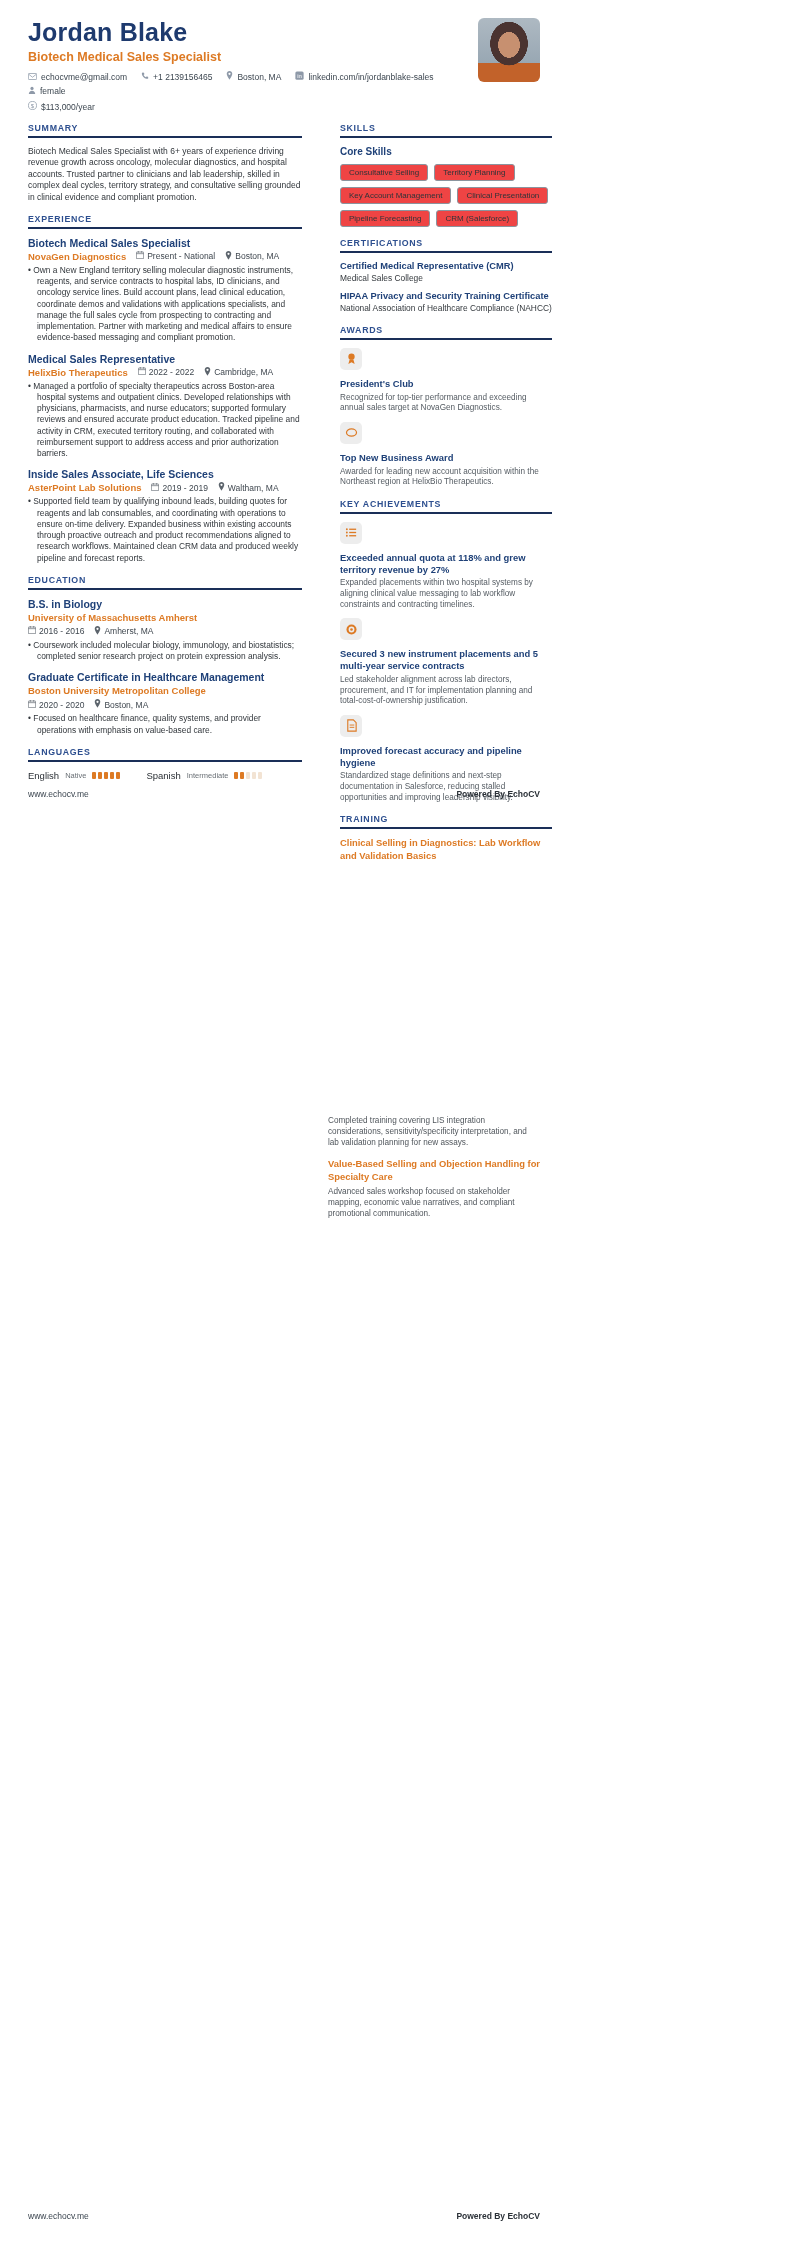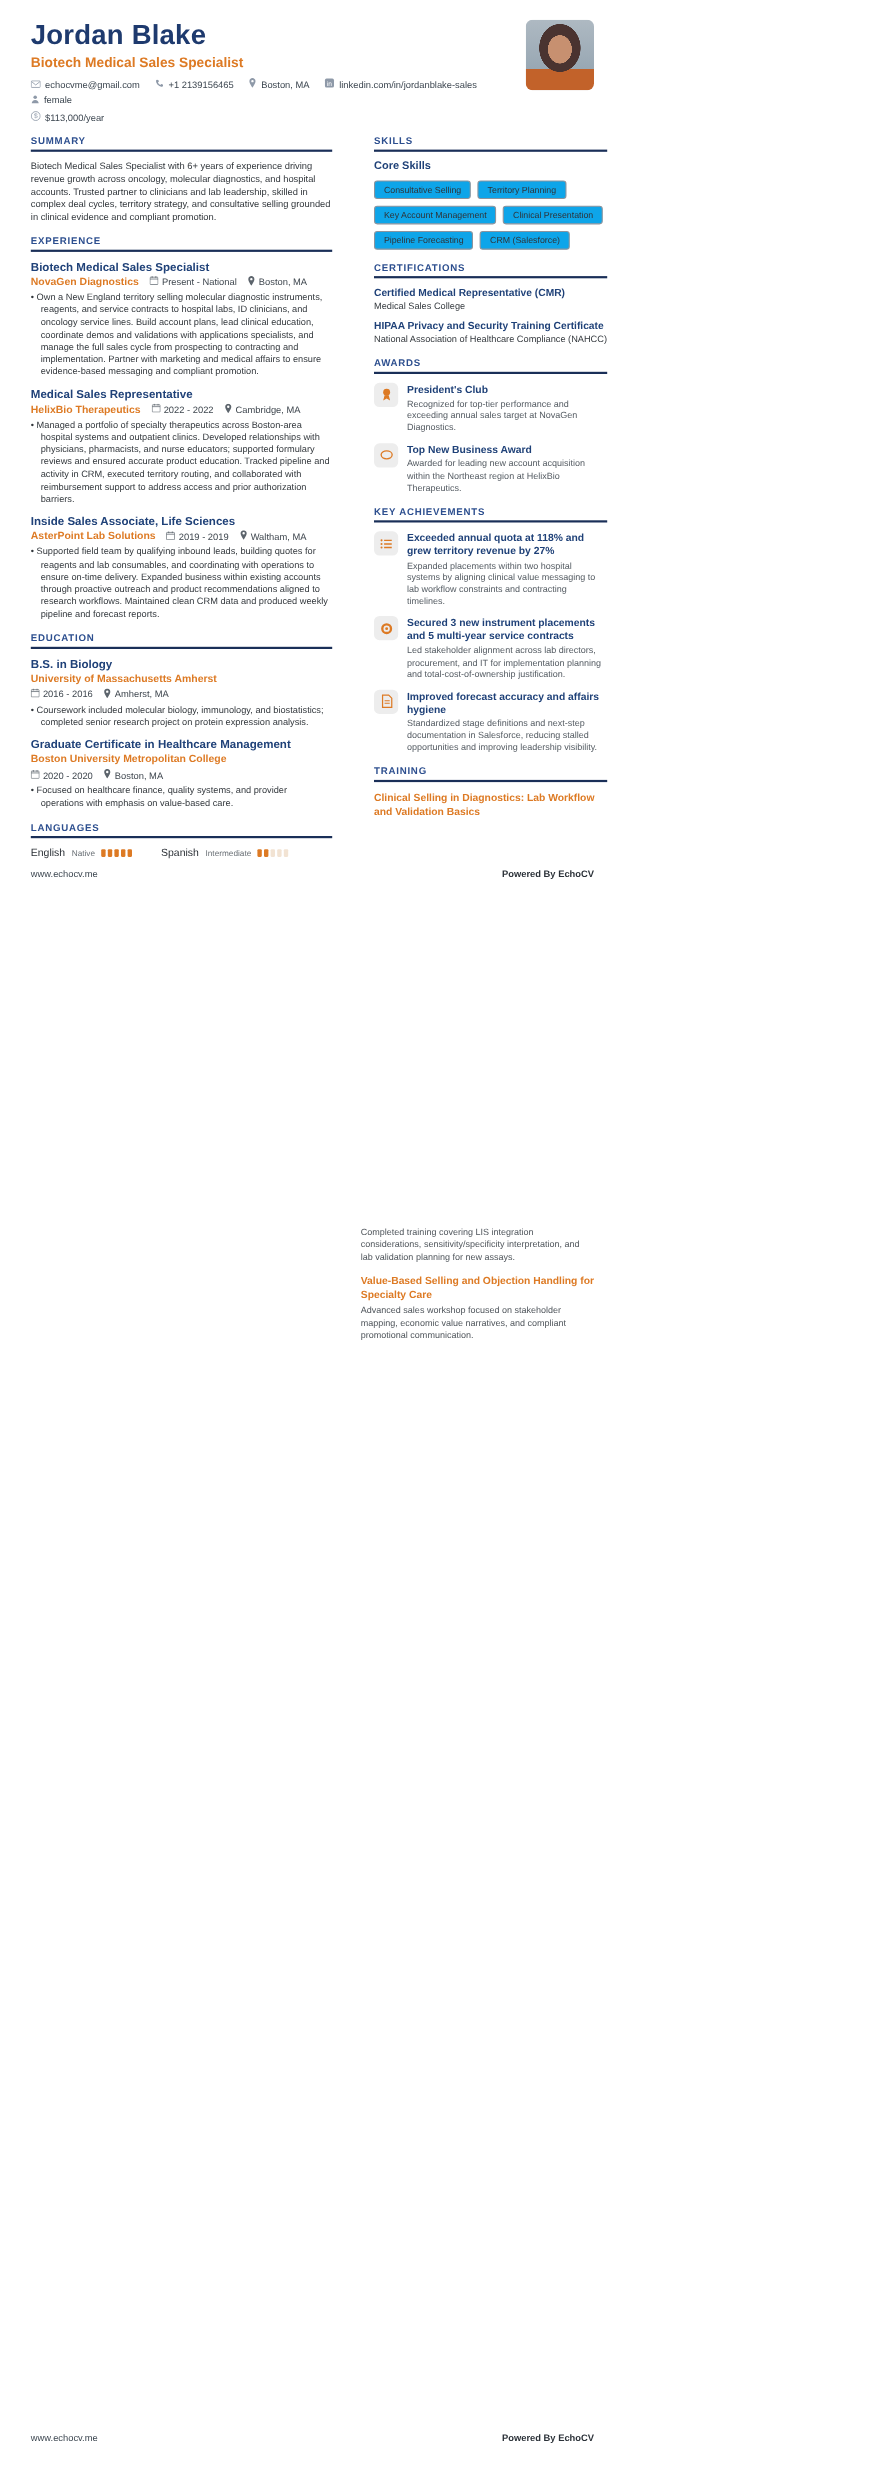--- a/index.html
+++ b/index.html
@@ -49,27 +49,27 @@
   .lang { display:inline-flex; align-items:center; gap:6px; }
   .lang-name { font-size:9.5px; color:#2a2f35; }
   .lang-level { font-size:7.5px; color:#6a7076; }
   .lang-dots { display:inline-flex; gap:2px; align-items:center; }
   .dot { width:4px; height:7px; border-radius:1px; background:#f2e3d3; display:inline-block; }
   .dot.filled { background:#dd7a24; }
 
   
   .subgroup { font-size:10px; font-weight:700; color:#1f4178; margin-bottom:7px; }
   .chips { display:flex; flex-wrap:wrap; gap:6px; }
-  .chip { font-size:8px; color:#2f3338; border:1px solid #8b949e; border-radius:3px; padding:3px 8px; background:#0ea5e9; white-space:nowrap; }
+  .chip { font-size:8px; color:#2f3338; border:1px solid #8b949e; border-radius:3px; padding:3px 8px; background:#ef4444; white-space:nowrap; }
 
   .cert { margin-bottom:7px; }
   .cert-title { font-size:9.3px; font-weight:700; color:#1f4178; margin-bottom:2px; }
   .cert-org { font-size:8.4px; color:#33383d; line-height:1.3; }
 
-  .irow { display:flex; gap:8px; margin-bottom:8px; }
+  .irow { display:flex; gap:8px; margin-bottom:8px;flex-direction:column; }
   .ibox { width:22px; height:22px; border-radius:5px; background:#ededed; flex:none; display:flex; align-items:center; justify-content:center; }
   .i-title { font-size:9.4px; font-weight:700; color:#1f4178; line-height:1.25; margin-bottom:3px; }
   .i-desc { font-size:8.2px; line-height:1.3; color:#555c63; }
 
   .train-title { font-size:9.4px; font-weight:700; color:#dd7a24; line-height:1.3; margin-bottom:4px; }
   .train-desc { font-size:8.2px; line-height:1.32; color:#50565c; margin-bottom:10px; }
 </style>
 </head>
 <body>
 
@@ -386,21 +386,21 @@
           </div>
           <div class="irow">
             <div class="ibox">
               <svg viewBox="0 0 14 14" width="13" height="13">
                   <path d="M3 1h6l3 3v9H3z" fill="none" stroke="#dd7a24" stroke-width="1.2"></path>
                   <line x1="5" y1="6.5" x2="10" y2="6.5" stroke="#dd7a24"></line>
                   <line x1="5" y1="9" x2="10" y2="9" stroke="#dd7a24"></line>
                 </svg>
             </div>
             <div>
-              <div class="i-title">Improved forecast accuracy and affairs hygiene</div>
+              <div class="i-title">Improved forecast accuracy and pipeline hygiene</div>
               <div class="i-desc">Standardized stage definitions and next-step documentation in Salesforce, reducing stalled opportunities and improving leadership visibility.</div>
             </div>
           </div>
         </div>
 
         <div class="sec">
           <div class="sec-h">TRAINING</div>
           <div class="train-title">Clinical Selling in Diagnostics: Lab Workflow and Validation Basics</div>
         </div>
 

